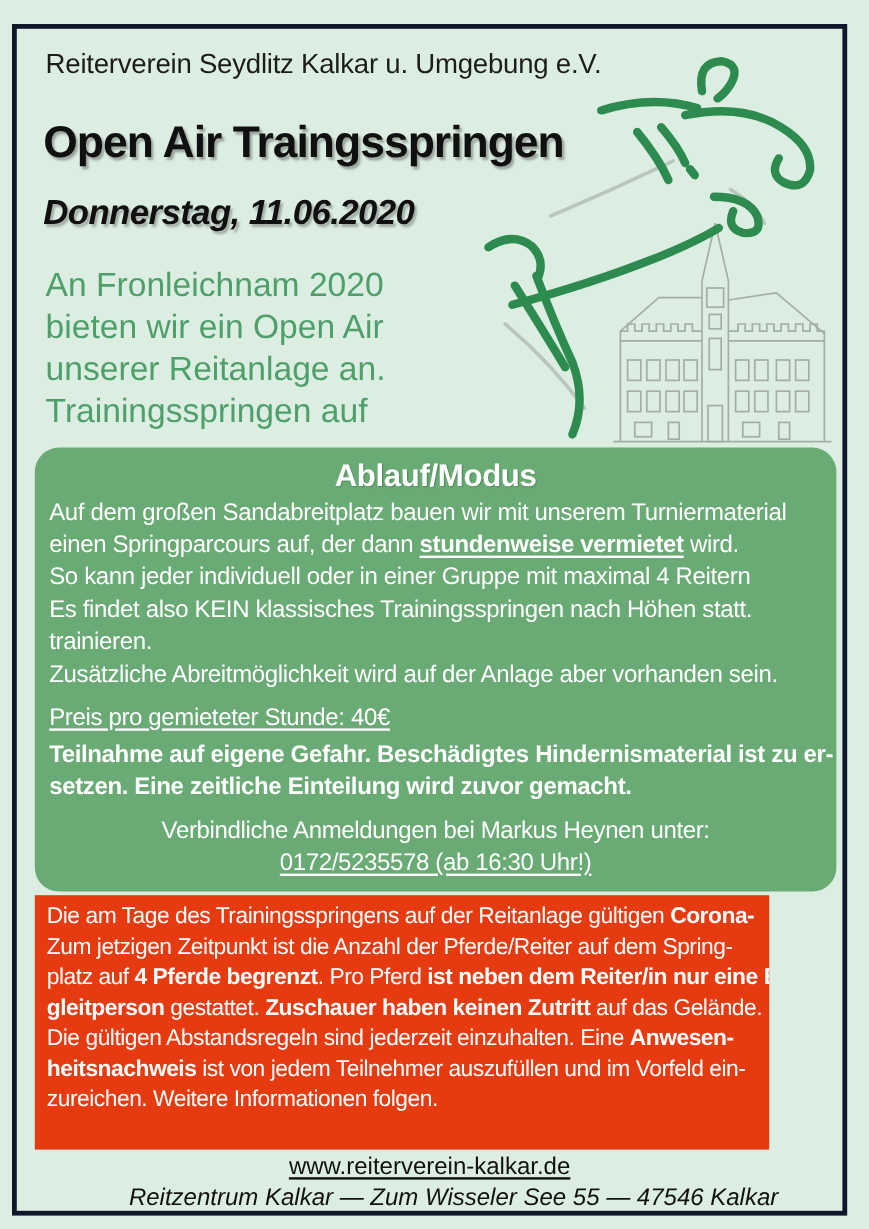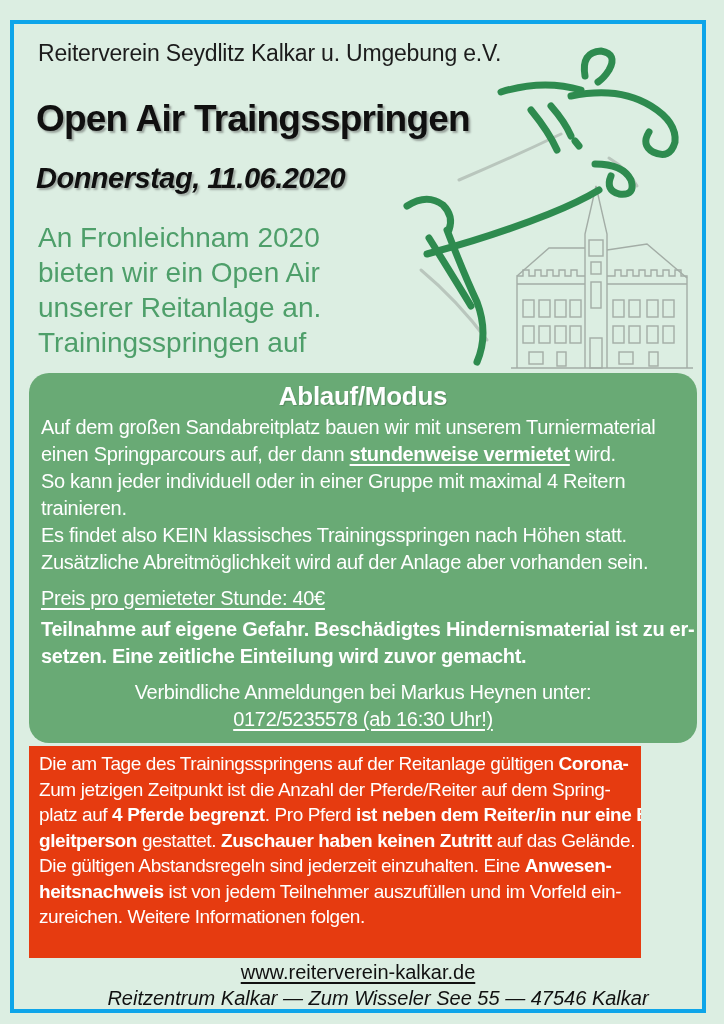--- a/index.html
+++ b/index.html
@@ -6,21 +6,21 @@
   body{
     width:724px;height:1024px;
     background:#dceee2;
     font-family:"Liberation Sans",sans-serif;
     position:relative;overflow:hidden;
     color:#151515;
   }
   .frame{
     position:absolute;left:10px;top:20px;
     width:696px;height:993px;
-    border:4px solid #0ea5e9;
+    border:4px solid #0f172a;
     box-sizing:border-box;
   }
   .club-name{
     position:absolute;left:24px;top:16px;
     font-size:23px;letter-spacing:-0.2px;color:#1c1c1c;
     white-space:nowrap;
   }
   .title{
     position:absolute;left:22px;top:74px;
     font-size:37px;font-weight:700;letter-spacing:-0.8px;
@@ -161,22 +161,22 @@
       <path d="M30 200 Q 55 240 72 268"></path>
     </g>
   </svg>
 
   <div class="panel green-box">
     <div class="gb-heading">Ablauf/Modus</div>
     <div class="gb-par">
         <div class="line"><span>Auf dem großen Sandabreitplatz bauen wir mit unserem Turniermaterial</span></div>
         <div class="line"><span>einen Springparcours auf, der dann </span><span class="b u">stundenweise vermietet</span><span> wird.</span></div>
         <div class="line"><span>So kann jeder individuell oder in einer Gruppe mit maximal 4 Reitern</span></div>
+        <div class="line"><span>Es findet also KEIN klassisches Trainingsspringen nach Höhen statt.</span></div>
         <div class="line"><span>trainieren.</span></div>
-        <div class="line"><span>Es findet also KEIN klassisches Trainingsspringen nach Höhen statt.</span></div>
         <div class="line"><span>Zusätzliche Abreitmöglichkeit wird auf der Anlage aber vorhanden sein.</span></div>
       </div>
     <div class="gb-par m1">
         <div class="line"><span class="u">Preis pro gemieteter Stunde: 40€</span></div>
       </div>
     <div class="gb-par m2">
         <div class="line"><span>Teilnahme auf eigene Gefahr. Beschädigtes Hindernismaterial ist zu er-</span></div>
         <div class="line"><span>setzen. Eine zeitliche Einteilung wird zuvor gemacht.</span></div>
       </div>
     <div class="gb-par m1 center">

